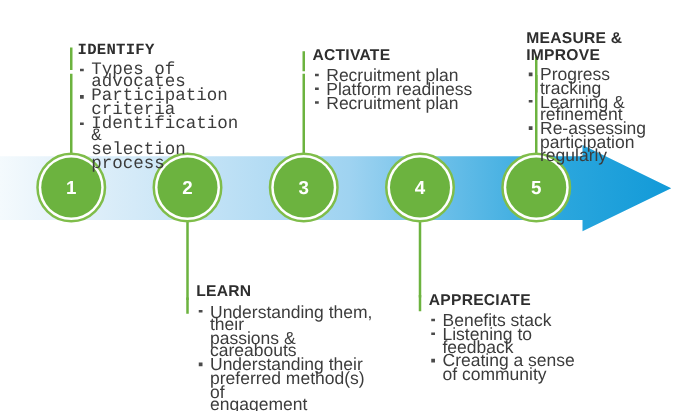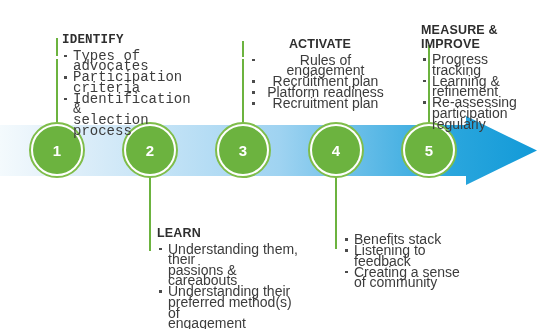--- a/index.html
+++ b/index.html
@@ -181,32 +181,32 @@
     <ul class="block-list">
       <li><span class="bullet"></span><span>Understanding them, their
 passions &amp; careabouts</span></li>
       <li><span class="bullet"></span><span>Understanding their
 preferred method(s)  of
 engagement</span></li>
     </ul>
   </div>
 
   <div class="head-tick" style="left:242px; top:41px; height:16px;"></div>
-  <div class="block" style="left:250px; top:38px; width:140px;text-align:center;">
+  <div class="block" style="left:250px; top:38px; width:140px;">
     <div class="block-head">ACTIVATE</div>
     <ul class="block-list">
-      <li><span class="bullet"></span><span>Rules of engagement</span></li>
       <li><span class="bullet"></span><span>Recruitment  plan</span></li>
       <li><span class="bullet"></span><span>Platform  readiness</span></li>
       <li><span class="bullet"></span><span>Recruitment  plan</span></li>
     </ul>
   </div>
 
   <div class="head-tick" style="left:335px; top:236px; height:13px;"></div>
   <div class="block" style="left:343px; top:234px; width:130px;">
+    <div class="block-head">APPRECIATE</div>
     <ul class="block-list">
       <li><span class="bullet"></span><span>Benefits stack</span></li>
       <li><span class="bullet"></span><span>Listening  to
 feedback</span></li>
       <li><span class="bullet"></span><span>Creating  a sense
 of community</span></li>
     </ul>
   </div>
 
   <div class="head-tick" style="left:428px; top:60px; height:14px;"></div>

